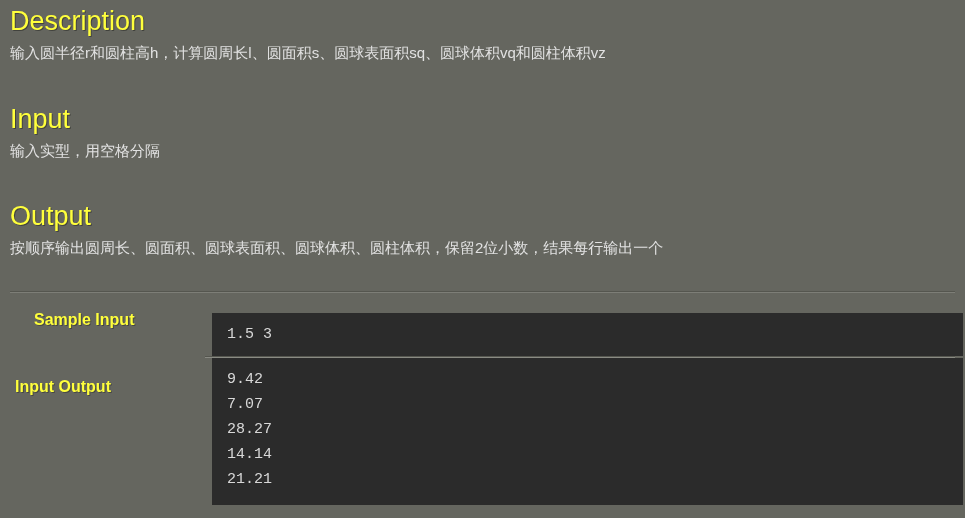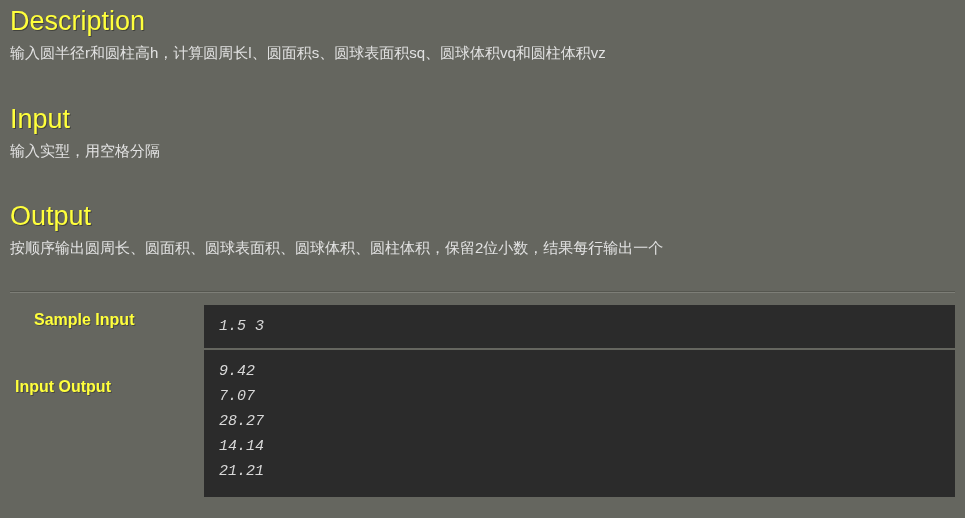--- a/index.html
+++ b/index.html
@@ -99,24 +99,23 @@
 
   .code-block {
     position: absolute;
     background: #2B2B2B;
     color: #D8D8D8;
     font-family: "Liberation Mono", "DejaVu Sans Mono", monospace;
     font-size: 15px;
     line-height: 25px;
     box-sizing: border-box;
     padding: 9px 0 9px 15px;
-    margin: 0;
+    margin: 8px;
     white-space: pre;
     overflow: hidden;
-    font-style: italic;
   }
 
   #sample-input-code {
     left: 204px;
     top: 305px;
     width: 751px;
     height: 43px;
   }
 
   #sample-output-code {

